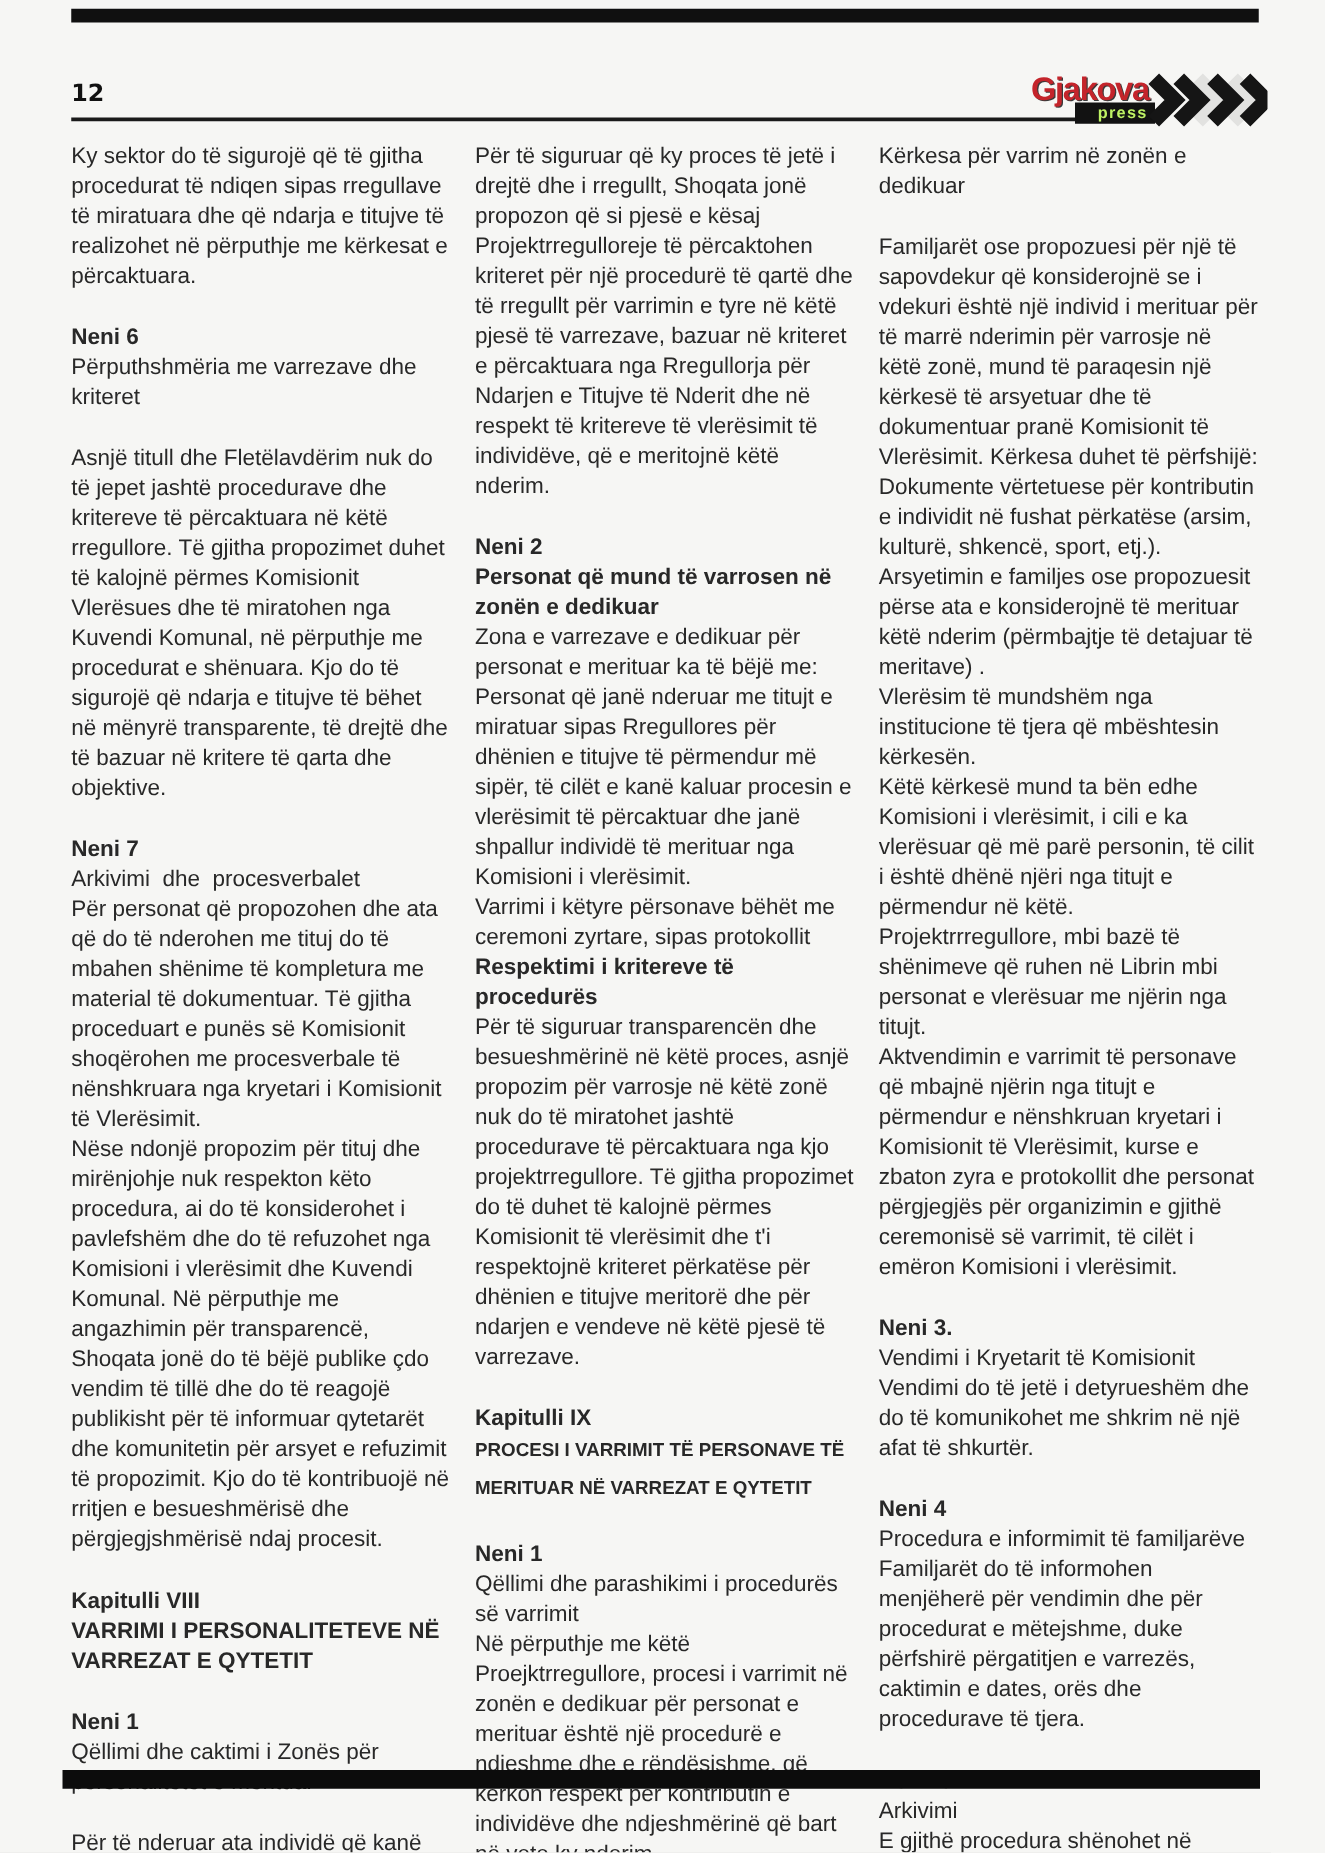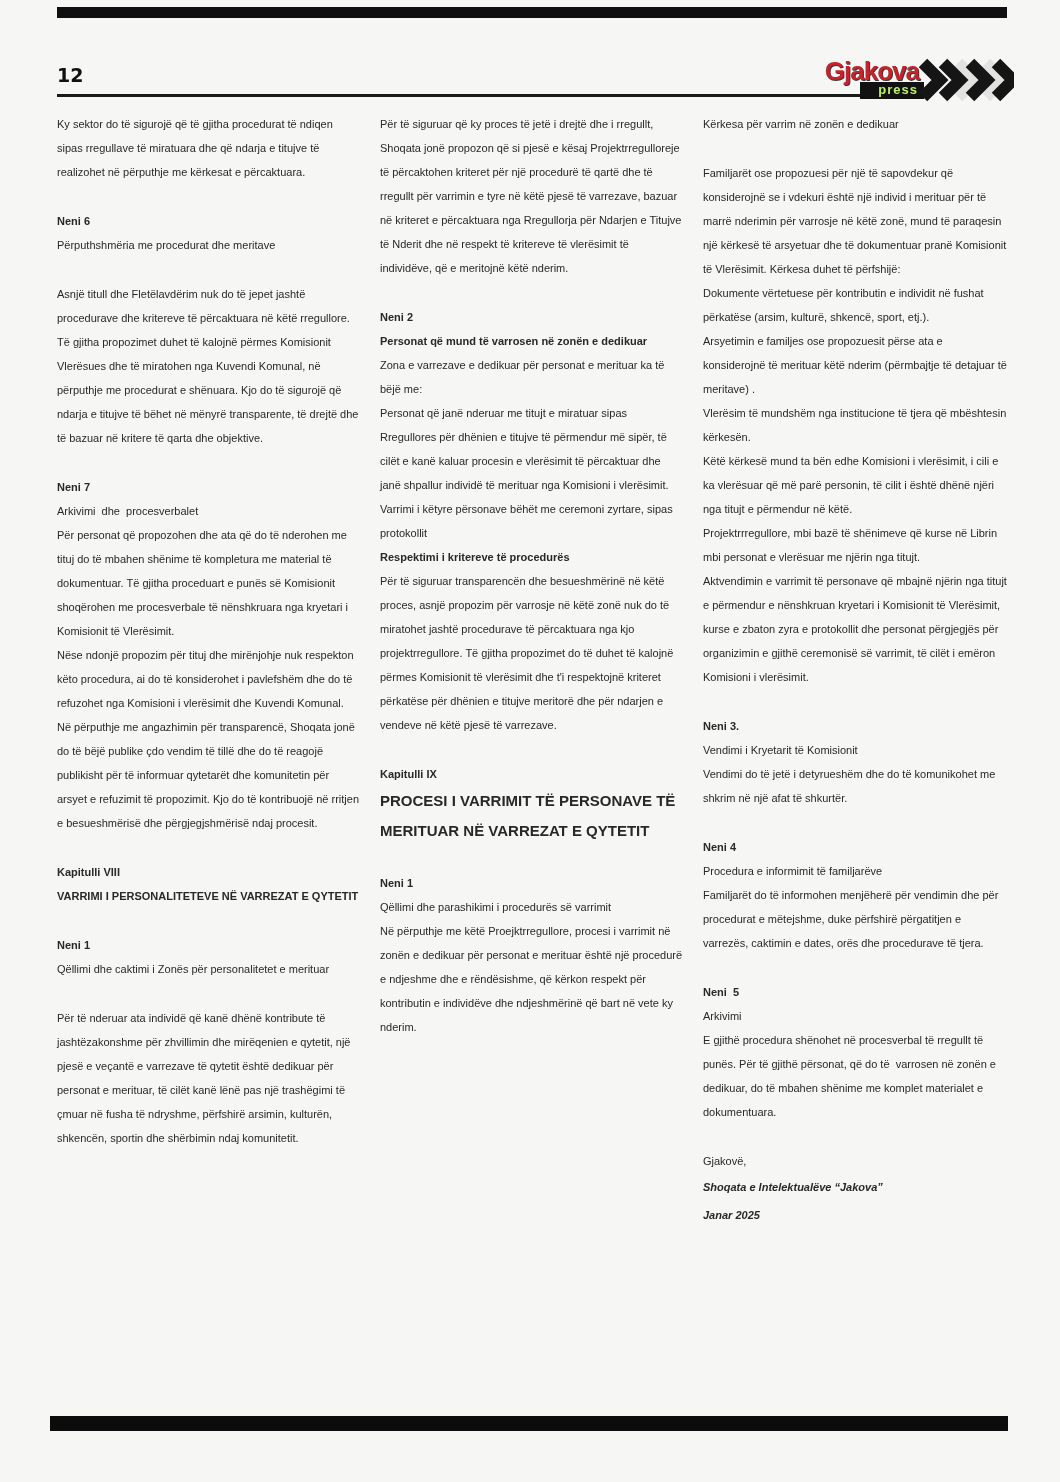--- a/index.html
+++ b/index.html
@@ -46,21 +46,21 @@
   .chevrons{
     position:absolute;left:918px;top:58px;width:96px;height:44px;
   }
   .columns{
     position:absolute;left:57px;top:112px;width:951px;
     display:flex;gap:20px;
   }
   .col{width:303px;}
   .col:last-child{width:305px;}
   .blk{
-    font-size:11px;line-height:24px;margin:0;
+    font-size:18px;line-height:24px;margin:0;
     white-space:pre-wrap;
   }
   .blk.heading{font-weight:bold;}
   .blk.chapter-title{font-weight:bold;font-size:15px;line-height:30px;}
   .blk.signature{font-weight:bold;font-style:italic;line-height:28px;}
   .blk.gap{margin-top:25px;}
   .bottom-bar{
     position:absolute;left:50px;top:1416px;width:958px;height:15px;
     background:#0c0c0c;
   }
@@ -86,21 +86,21 @@
     <path d="M5 5 L22 22 L5 39" fill="none" stroke="#151515" stroke-width="12"></path>
     <path d="M25 5 L42 22 L25 39" fill="none" stroke="#151515" stroke-width="12"></path>
     <path d="M52 5 L69 22 L52 39" fill="none" stroke="#151515" stroke-width="12"></path>
     <path d="M78 5 L95 22 L78 39" fill="none" stroke="#151515" stroke-width="12"></path>
   </svg>
 
   <div class="columns">
     <div class="col">
         <div class="blk paragraph">Ky sektor do të sigurojë që të gjitha procedurat të ndiqen sipas rregullave të miratuara dhe që ndarja e titujve të realizohet në përputhje me kërkesat e përcaktuara.</div>
         <div class="blk heading gap">Neni 6</div>
-        <div class="blk paragraph">Përputhshmëria me procedurat dhe meritave</div>
+        <div class="blk paragraph">Përputhshmëria me varrezave dhe kriteret</div>
         <div class="blk paragraph gap">Asnjë titull dhe Fletëlavdërim nuk do të jepet jashtë procedurave dhe kritereve të përcaktuara në këtë rregullore. Të gjitha propozimet duhet të kalojnë përmes Komisionit Vlerësues dhe të miratohen nga Kuvendi Komunal, në përputhje me procedurat e shënuara. Kjo do të sigurojë që ndarja e titujve të bëhet në mënyrë transparente, të drejtë dhe të bazuar në kritere të qarta dhe objektive.</div>
         <div class="blk heading gap">Neni 7</div>
         <div class="blk paragraph">Arkivimi  dhe  procesverbalet</div>
         <div class="blk paragraph">Për personat që propozohen dhe ata që do të nderohen me tituj do të mbahen shënime të kompletura me material të dokumentuar. Të gjitha proceduart e punës së Komisionit shoqërohen me procesverbale të nënshkruara nga kryetari i Komisionit të Vlerësimit.</div>
         <div class="blk paragraph">Nëse ndonjë propozim për tituj dhe mirënjohje nuk respekton këto procedura, ai do të konsiderohet i pavlefshëm dhe do të refuzohet nga Komisioni i vlerësimit dhe Kuvendi Komunal. Në përputhje me angazhimin për transparencë, Shoqata jonë do të bëjë publike çdo vendim të tillë dhe do të reagojë publikisht për të informuar qytetarët dhe komunitetin për arsyet e refuzimit të propozimit. Kjo do të kontribuojë në rritjen e besueshmërisë dhe përgjegjshmërisë ndaj procesit.</div>
         <div class="blk heading gap">Kapitulli VIII</div>
         <div class="blk heading">VARRIMI I PERSONALITETEVE NË VARREZAT E QYTETIT</div>
         <div class="blk heading gap">Neni 1</div>
         <div class="blk paragraph">Qëllimi dhe caktimi i Zonës për personalitetet e merituar</div>
         <div class="blk paragraph gap">Për të nderuar ata individë që kanë dhënë kontribute të jashtëzakonshme për zhvillimin dhe mirëqenien e qytetit, një pjesë e veçantë e varrezave të qytetit është dedikuar për personat e merituar, të cilët kanë lënë pas një trashëgimi të çmuar në fusha të ndryshme, përfshirë arsimin, kulturën, shkencën, sportin dhe shërbimin ndaj komunitetit.</div>
@@ -120,21 +120,21 @@
         <div class="blk paragraph">Qëllimi dhe parashikimi i procedurës së varrimit</div>
         <div class="blk paragraph">Në përputhje me këtë Proejktrregullore, procesi i varrimit në zonën e dedikuar për personat e merituar është një procedurë e ndjeshme dhe e rëndësishme, që kërkon respekt për kontributin e individëve dhe ndjeshmërinë që bart në vete ky nderim.</div>
       </div>
     <div class="col">
         <div class="blk paragraph">Kërkesa për varrim në zonën e dedikuar</div>
         <div class="blk paragraph gap">Familjarët ose propozuesi për një të sapovdekur që konsiderojnë se i vdekuri është një individ i merituar për të marrë nderimin për varrosje në këtë zonë, mund të paraqesin një kërkesë të arsyetuar dhe të dokumentuar pranë Komisionit të Vlerësimit. Kërkesa duhet të përfshijë:</div>
         <div class="blk paragraph">Dokumente vërtetuese për kontributin e individit në fushat përkatëse (arsim, kulturë, shkencë, sport, etj.).</div>
         <div class="blk paragraph">Arsyetimin e familjes ose propozuesit përse ata e konsiderojnë të merituar këtë nderim (përmbajtje të detajuar të meritave) .</div>
         <div class="blk paragraph">Vlerësim të mundshëm nga institucione të tjera që mbështesin kërkesën.</div>
         <div class="blk paragraph">Këtë kërkesë mund ta bën edhe Komisioni i vlerësimit, i cili e ka vlerësuar që më parë personin, të cilit i është dhënë njëri nga titujt e përmendur në këtë.</div>
-        <div class="blk paragraph">Projektrrregullore, mbi bazë të shënimeve që kurse në Librin mbi personat e vlerësuar me njërin nga titujt.</div>
+        <div class="blk paragraph">Projektrrregullore, mbi bazë të shënimeve që ruhen në Librin mbi personat e vlerësuar me njërin nga titujt.</div>
         <div class="blk paragraph">Aktvendimin e varrimit të personave që mbajnë njërin nga titujt e përmendur e nënshkruan kryetari i Komisionit të Vlerësimit, kurse e zbaton zyra e protokollit dhe personat përgjegjës për organizimin e gjithë ceremonisë së varrimit, të cilët i emëron Komisioni i vlerësimit.</div>
         <div class="blk heading gap">Neni 3.</div>
         <div class="blk paragraph">Vendimi i Kryetarit të Komisionit</div>
         <div class="blk paragraph">Vendimi do të jetë i detyrueshëm dhe do të komunikohet me shkrim në një afat të shkurtër.</div>
         <div class="blk heading gap">Neni 4</div>
         <div class="blk paragraph">Procedura e informimit të familjarëve</div>
         <div class="blk paragraph">Familjarët do të informohen menjëherë për vendimin dhe për procedurat e mëtejshme, duke përfshirë përgatitjen e varrezës, caktimin e dates, orës dhe procedurave të tjera.</div>
         <div class="blk heading gap">Neni  5</div>
         <div class="blk paragraph">Arkivimi</div>
         <div class="blk paragraph">E gjithë procedura shënohet në procesverbal të rregullt të punës. Për të gjithë përsonat, që do të  varrosen në zonën e dedikuar, do të mbahen shënime me komplet materialet e dokumentuara.</div>

